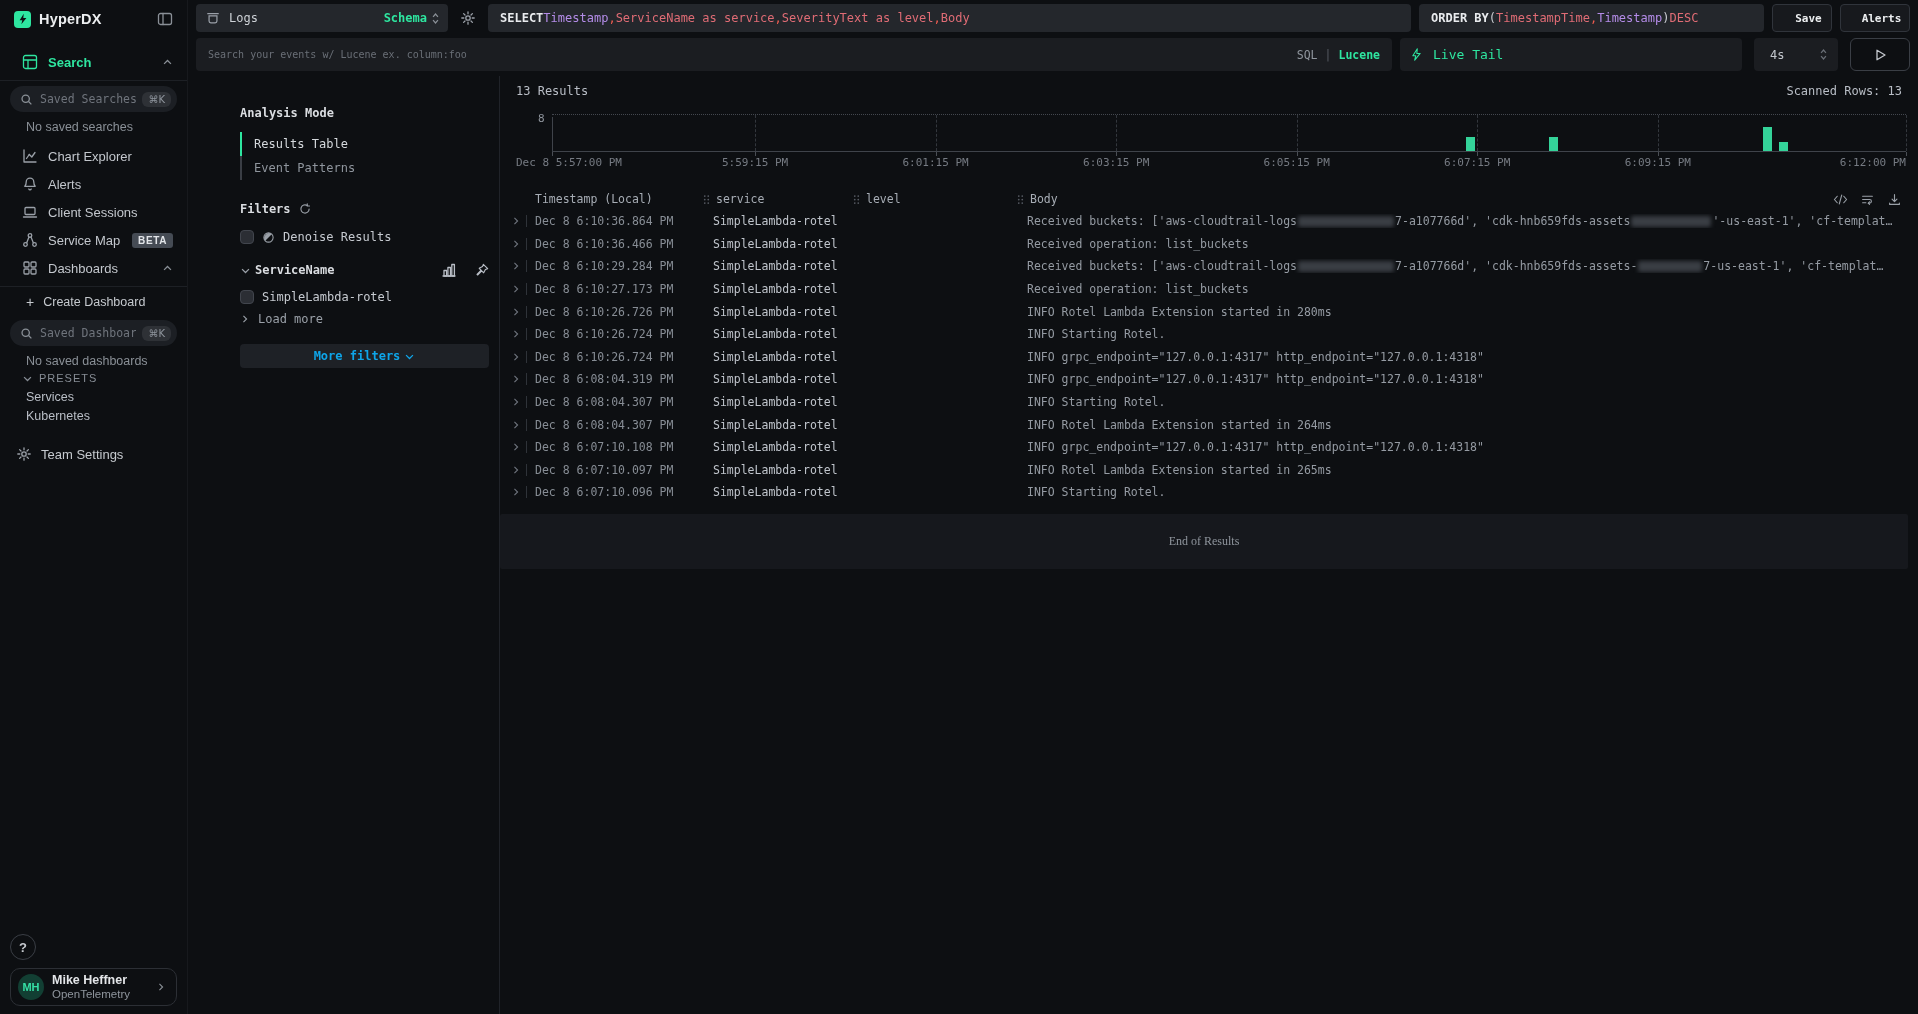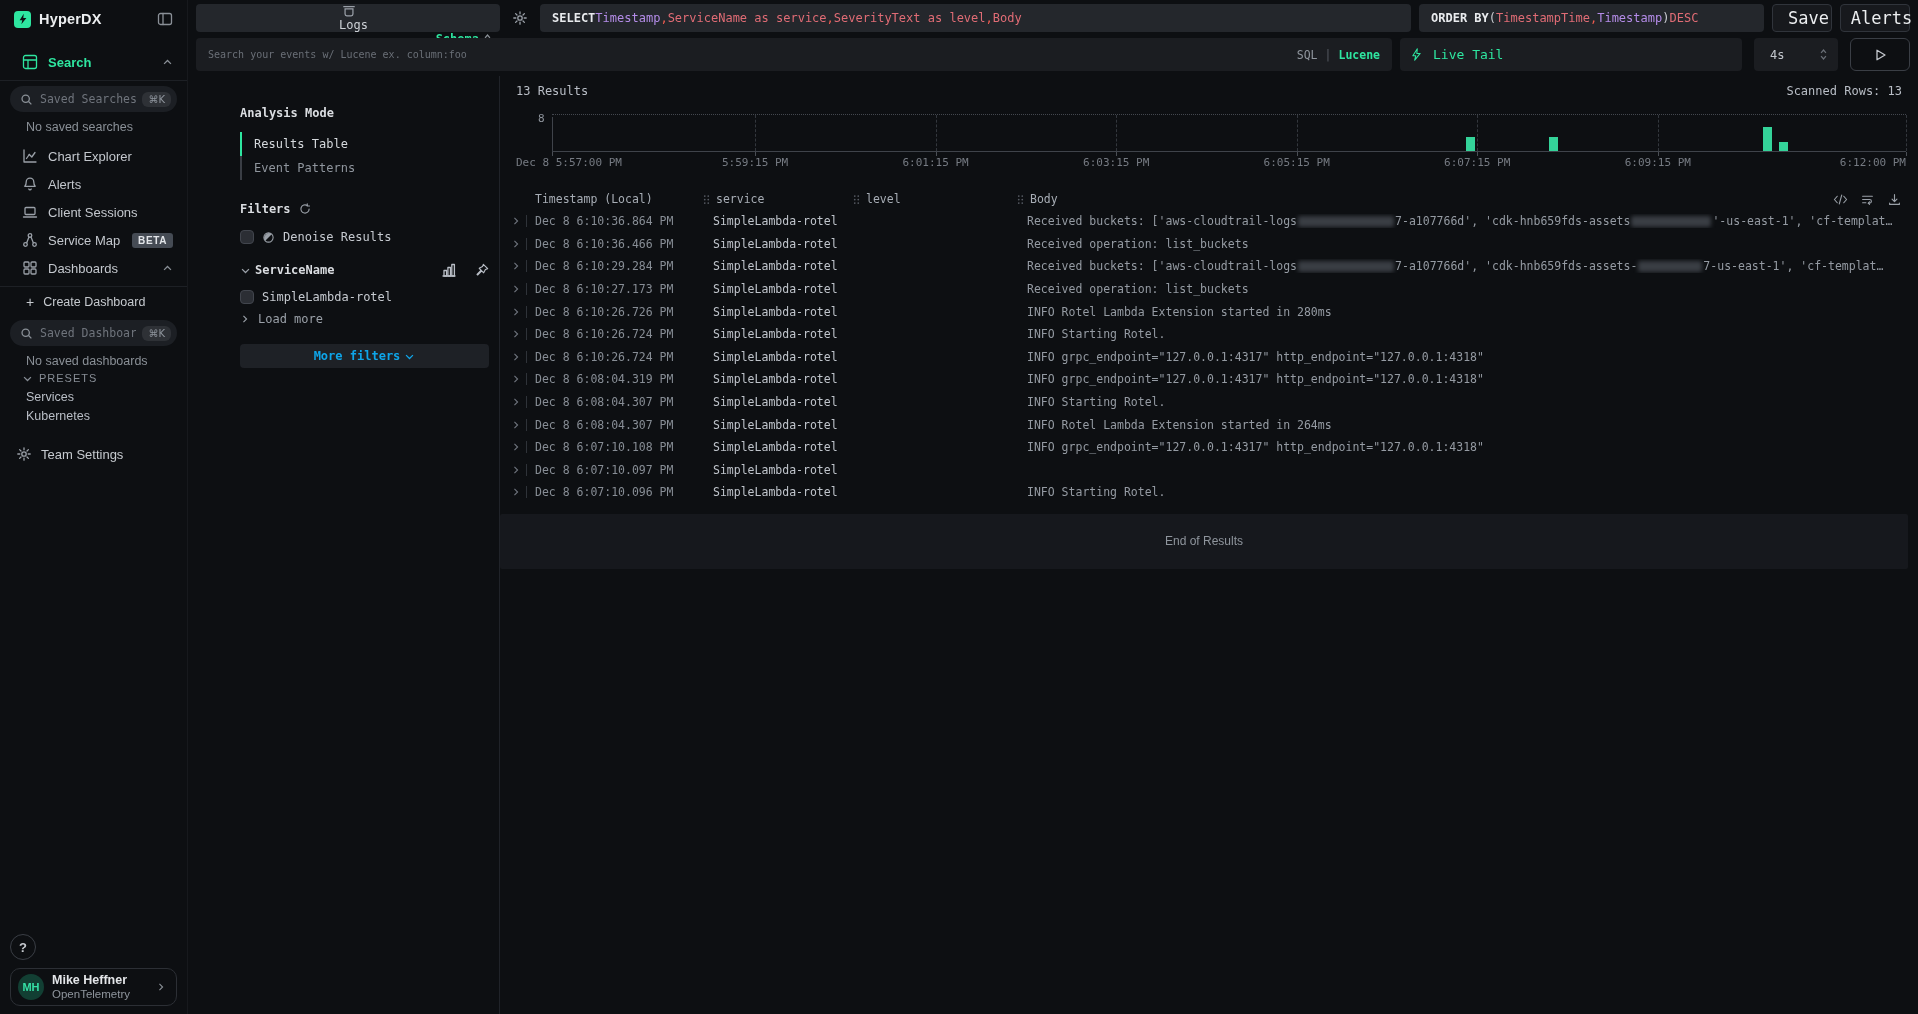--- a/index.html
+++ b/index.html
@@ -50,32 +50,32 @@
   .user-name { font-size:12.5px; font-weight:bold; color:#e3e5e8; }
   .user-org { font-size:11.5px; color:#8f959d; }
   #user-card .row-chev { margin-left:auto; }
 
   
   #topbar { position:absolute; left:188px; top:0; width:1730px; height:76px; }
   .tb-row { position:absolute; left:0; width:100%; display:flex; align-items:stretch; padding:0 8px; gap:8px; }
   #tb1 { top:4px; height:28px; }
   #tb2 { top:38px; height:33px; }
   .box { background:#24272c; border-radius:4px; display:flex; align-items:center; }
-  .src-select { width:304px; padding:0 8px 0 10px; cursor:pointer;flex-direction:column; }
+  .src-select { width:252px; padding:0 8px 0 10px; cursor:pointer; }
   .src-select .lbl { margin-left:9px; font-size:12px; color:#cdd1d6; }
   .schema { margin-left:auto; color:#2ee6a0; font-weight:bold; font-size:12px; display:flex; align-items:center; gap:4px; }
   .gear-btn { display:flex; align-items:center; color:#9aa0a8; padding:0 4px; cursor:pointer; }
   .sql-box { flex:1; padding:0 12px; font-size:12px; white-space:nowrap; overflow:hidden; cursor:text; }
   .order-box { width:345px; padding:0 12px; font-size:12px; white-space:nowrap; overflow:hidden; cursor:text; }
   .tok-kw { color:#e9ebee; font-weight:bold; }
   .tok-violet { color:#b48ce8; }
   .tok-rose { color:#e06c75; }
   .tok-red { color:#ef5b4f; }
   .tok-plain { color:#c9ccd1; }
-  .tb-btn { width:60px; background:#17191d; border:1px solid #30343b; border-radius:4px; display:flex; align-items:center; justify-content:center; color:#eceef0; font-weight:normal; font-size:17px; cursor:pointer;padding-left:13px; }
+  .tb-btn { width:60px; background:#17191d; border:1px solid #30343b; border-radius:4px; display:flex; align-items:center; justify-content:center; color:#eceef0; font-weight:bold; font-size:11px; cursor:pointer;padding-left:13px; }
   #alerts-btn { width:70px; }
 
   #main-search { flex:1; background:#1b1d21; border-radius:4px; position:relative; display:flex; align-items:center; }
   #main-search input { flex:1; background:transparent; border:0; outline:0; color:#c6cacf; font-size:10px; padding:0 150px 0 12px; font-family:"DejaVu Sans Mono","Liberation Mono",monospace; }
   #main-search input::placeholder { color:#6a6f77; }
   .lang-toggle { position:absolute; right:12px; font-size:11.5px; color:#90969e; display:flex; gap:7px; align-items:center; }
   .lang-toggle .sep { color:#555a61; }
   .lang-toggle .lucene { color:#2ee6a0; font-weight:bold; cursor:pointer; }
   .lang-toggle .sql { cursor:pointer; }
   #live-tail { width:342px; background:#1b1d21; border-radius:4px; display:flex; align-items:center; padding-left:10px; gap:10px; color:#2ee6a0; font-size:13px; cursor:pointer; }
@@ -122,21 +122,21 @@
   .col-body { flex:1; white-space:nowrap; overflow:hidden; padding-left:10px; }
   .thead .col-service,.thead .col-level,.thead .col-body { padding-left:0; display:flex; align-items:center; gap:6px; }
   .grip { display:flex; color:#565b63; flex:none; }
   .hdr-icons { display:flex; gap:12px; padding-right:16px; color:#9aa0a8; }
   .hdr-icons span { display:flex; cursor:pointer; }
   .c-ts { color:#878d95; }
   .c-service { color:#c0c5cc; }
   .c-body { color:#959ba3; }
   .redacted { display:inline-block; height:11px; border-radius:2px; background:#3a3e44; filter:blur(2px); vertical-align:middle; margin:0 1px; }
 
-  #end-band { margin:10px 10px 0 0; height:55px; background:#16181d; display:flex; align-items:center; justify-content:center; font-family:Liberation Sans, sans-serif; font-size:12px; color:#8f959d; border-radius:2px; }
+  #end-band { margin:10px 10px 0 0; height:55px; background:#16181d; display:flex; align-items:center; justify-content:center; font-family:Liberation Serif, serif; font-size:12px; color:#8f959d; border-radius:2px; }
 </style>
 </head>
 <body>
 
 <div id="app">
 
   <aside id="sidebar">
     <div class="logo-row">
       <span class="logo-mark">
           <svg width="12" height="12" viewBox="0 0 16 16">
@@ -703,20 +703,21 @@
           <div class="trow">
             <span class="exp">
               <svg width="10" height="10" viewBox="0 0 16 16" fill="none" stroke="currentColor" stroke-width="1.8">
                 <path d="M5.5 3l5 5-5 5"></path>
               </svg>
             </span>
             <span class="rowbar"></span>
             <span class="col-ts c-ts">Dec 8 6:07:10.097 PM</span>
             <span class="col-service c-service">SimpleLambda-rotel</span>
             <span class="col-level c-ts"></span>
+            <span class="col-body c-body"><span>INFO Rotel Lambda Extension started in 265ms</span></span>
           </div>
           <div class="trow">
             <span class="exp">
               <svg width="10" height="10" viewBox="0 0 16 16" fill="none" stroke="currentColor" stroke-width="1.8">
                 <path d="M5.5 3l5 5-5 5"></path>
               </svg>
             </span>
             <span class="rowbar"></span>
             <span class="col-ts c-ts">Dec 8 6:07:10.096 PM</span>
             <span class="col-service c-service">SimpleLambda-rotel</span>

